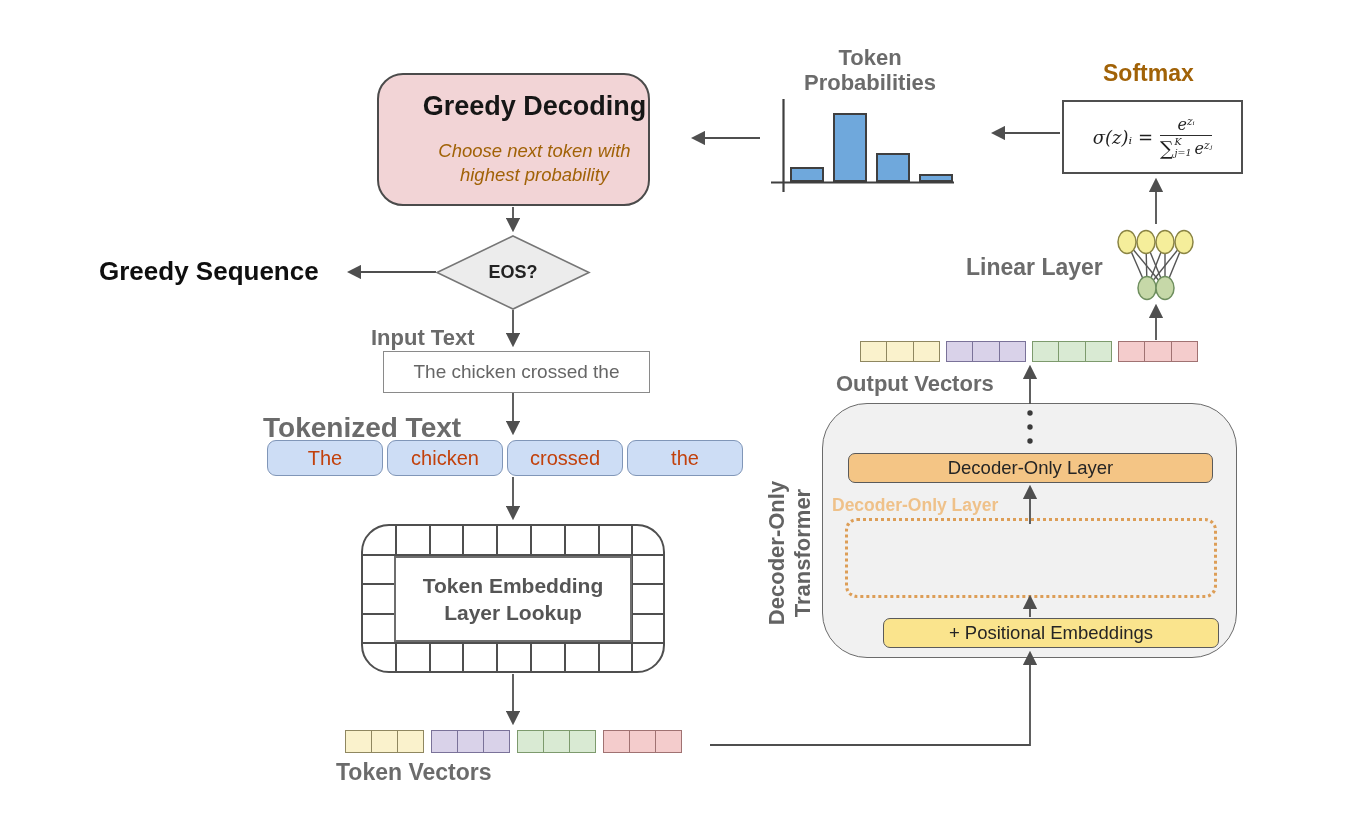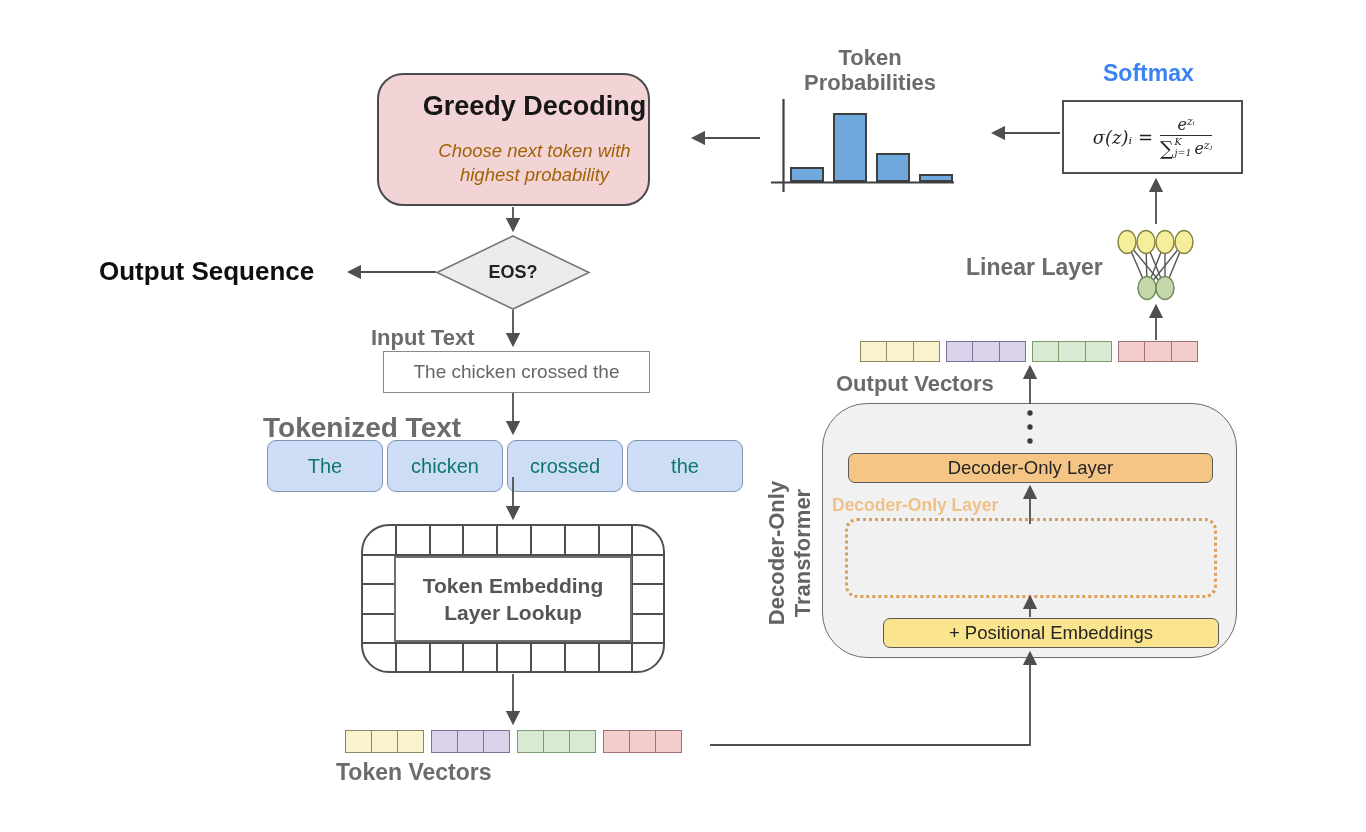--- a/index.html
+++ b/index.html
@@ -30,23 +30,23 @@
   #input-box {
     left:383px; top:351px; width:267px; height:42px; background:#fff;
     border:1.6px solid #8a8a8a; display:flex; align-items:center; justify-content:center;
   }
   #input-box span { font-size:19px; color:#666; }
 
   
   #tokenized-label { left:263px; top:412px; font-size:28px; }
   #tokens-row { left:267px; top:440px; display:flex; gap:4px; }
   .token {
-    width:116px; height:52px; border-radius:9px;
+    width:116px; height:36px; border-radius:9px;
     border:1.6px solid #8096b8; display:flex; align-items:center; justify-content:center;
-    font-size:20px; color:#0f766e;
+    font-size:20px; color:#c2410c;
   }
 
   
   #embed-grid {
     left:361px; top:524px; width:304px; height:149px;
     border:2.5px solid #4f4f4f; border-radius:28px; overflow:hidden; background:#fff;
     background-image:
       repeating-linear-gradient(to right, transparent 0 31.8px, #4f4f4f 31.8px 33.8px),
       repeating-linear-gradient(to bottom, transparent 0 27.6px, #4f4f4f 27.6px 29.6px);
   }
@@ -68,21 +68,21 @@
   .vec-cell + .vec-cell { border-left:1.5px solid #666; }
   #token-vectors-label { left:336px; top:759px; font-size:23px; }
   #output-vectors-label { left:836px; top:371px; font-size:22px; }
 
   
   #probs-title { left:785px; top:45px; width:170px; text-align:center; font-size:22px; line-height:1.15; white-space:normal; }
   #prob-bars { left:790px; top:112px; width:170px; height:70px; display:flex; align-items:flex-end; gap:9px; }
   .prob-bar { width:34px; border:2px solid #3f3f3f; }
 
   
-  #softmax-label { left:1103px; top:60px; font-size:23px; color:#3b82f6; }
+  #softmax-label { left:1103px; top:60px; font-size:23px; color:#a16207; }
   #softmax-box {
     left:1062px; top:100px; width:181px; height:74px; background:#fff;
     border:2px solid #4f4f4f; display:flex; align-items:center; justify-content:center;
   }
   .formula { display:flex; align-items:center; font-family:"DejaVu Serif", serif; font-style:italic; color:#1f1f1f; }
   .f-lhs { font-size:18px; }
   .frac { display:flex; flex-direction:column; align-items:center; margin-left:7px; }
   .f-num { font-size:16px; padding:0 4px 1px; }
   .f-den { border-top:1.6px solid #2d2d2d; padding-top:1px; display:flex; align-items:center; font-size:16px; }
   .sup { font-size:10.5px; vertical-align:5px; }
@@ -156,21 +156,21 @@
       <circle cx="1030" cy="427" r="2.7"></circle>
       <circle cx="1030" cy="441" r="2.7"></circle>
     </g>
   </svg>
 
   <div id="greedy-box" class="abs" style="background-color: rgb(242, 212, 214);">
     <div id="greedy-title">Greedy Decoding</div>
     <div id="greedy-sub">Choose next token with highest probability</div>
   </div>
 
-  <div id="output-sequence" class="lbl">Output Sequence</div>
+  <div id="output-sequence" class="lbl">Greedy Sequence</div>
   <div id="eos-label" class="lbl">EOS?</div>
 
   <div id="input-text-label" class="lbl">Input Text</div>
   <div id="input-box" class="abs">
     <span>The chicken crossed the</span>
   </div>
 
   <div id="tokenized-label" class="lbl">Tokenized Text</div>
   <div id="tokens-row" class="abs">
       <div class="token" style="background-color: rgb(205, 221, 245);">The</div>

